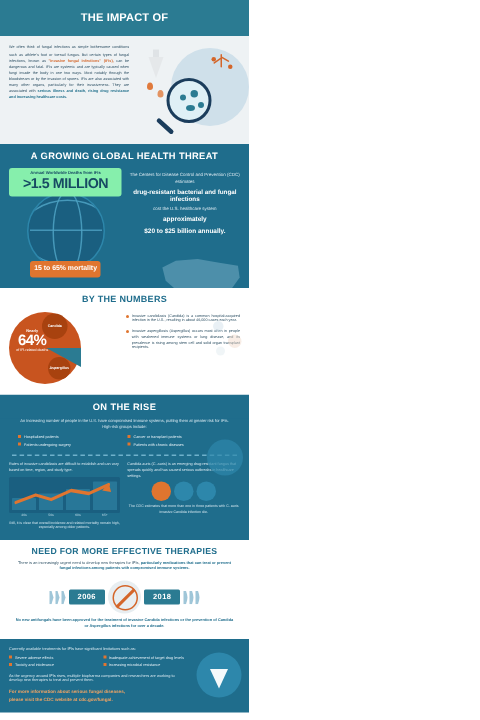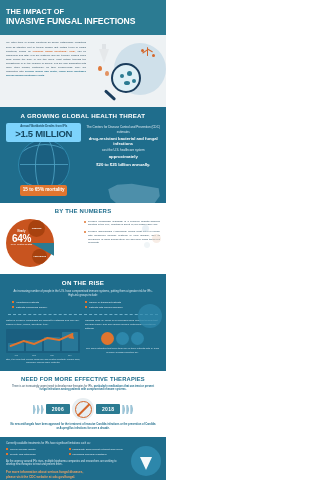--- a/index.html
+++ b/index.html
@@ -2,21 +2,21 @@
 <html><head>
 <meta charset="utf-8">
 <style>
   *{box-sizing:border-box;margin:0;padding:0}
   html,body{width:166px;height:480px;overflow:hidden}
   body{font-family:"Liberation Sans",sans-serif;background:#fff;color:#1b4a63;
        -webkit-font-smoothing:antialiased}
   .poster{position:relative;width:166px;height:480px;overflow:hidden;background:#fff}
 
   
-  .header{background:#2b7b92;padding:7px 6px 8px;text-align:left}
+  .header{background:#2b7b92;padding:7px 6px 8px;text-align:center}
   .header h1{color:#fff;font-size:7.4px;font-weight:bold;letter-spacing:.1px;line-height:1.28}
   .header h1 .l2{display:block;font-size:8.6px;letter-spacing:-.1px}
 
   
   .intro{position:relative;background:#eef2f4;padding:6px 6px 8px;min-height:63px;overflow:hidden}
   .intro-wrap{display:flex;gap:3px}
   .intro-txt{flex:0 0 52%;font-size:2.5px;line-height:1.62;color:#2c4f63;text-align:justify}
   .intro-txt .hl{color:#d4662a;font-weight:bold}
   .intro-txt .hl2{color:#1f6f8b;font-weight:bold}
   .intro-art{flex:1;position:relative;height:58px}
@@ -37,21 +37,21 @@
   .germ{position:absolute;background:#2b7b92;border-radius:50%}
 
   
   .band{background:#1f6d8c;color:#fff}
   .band-title{text-align:center;font-size:6.2px;font-weight:bold;letter-spacing:.25px;
               padding:5px 4px 4px}
 
   
   .threat{background:#1f6d8c;padding:0 6px 7px;display:flex;gap:5px;position:relative}
   .threat-l{flex:0 0 49%;position:relative}
-  .stat-pill{background:#7dd3fc;border-radius:2px;padding:2px 3px 3px;text-align:center;
+  .stat-pill{background:#86efac;border-radius:2px;padding:2px 3px 3px;text-align:center;
              position:relative;z-index:3}
   .stat-pill .cap{font-size:2.8px;font-weight:bold;color:#174a63;line-height:1.2}
   .stat-pill .big{font-size:9.5px;font-weight:bold;color:#174a63;letter-spacing:-.3px;line-height:1.1}
   .globe{width:52px;height:52px;border-radius:50%;background:#1a5f80;margin:-3px auto 0;
          position:relative;overflow:hidden;border:1px solid #2d87ab}
   .globe::before,.globe::after{content:"";position:absolute;border:.7px solid #4fa3c4;
          border-radius:50%;opacity:.85}
   .globe::before{left:-10%;top:8%;width:120%;height:84%}
   .globe::after{left:32%;top:-4%;width:36%;height:108%}
   .mer{position:absolute;left:2%;top:48%;width:96%;height:.7px;background:#4fa3c4;opacity:.8}
@@ -143,21 +143,20 @@
       border-top:13px solid #fff;opacity:.95;margin-top:4px}
 </style>
 </head>
 <body>
 
 <div class="poster">
 
   <div class="header">
     <h1>
       <span>THE IMPACT OF</span>
-      <span class="l2">INVASIVE FUNGAL INFECTIONS</span>
     </h1>
   </div>
 
   <div class="intro">
     <div class="intro-wrap">
       <div class="intro-txt">
         <span>We often think of fungal infections as simple bothersome conditions such as athlete's foot or toenail fungus. But certain types of fungal infections, known as</span>
         <span class="hl">"invasive fungal infections" (IFIs),</span>
         <span>can be dangerous and fatal. IFIs are systemic and are typically caused when fungi invade the body in one two ways. Most notably through the bloodstream or by the invasion of spores. IFIs are also associated with many other organs, particularly for their invasiveness. They are associated with</span>
         <span class="hl2">serious illness and death, rising drug resistance and increasing healthcare costs.</span>

